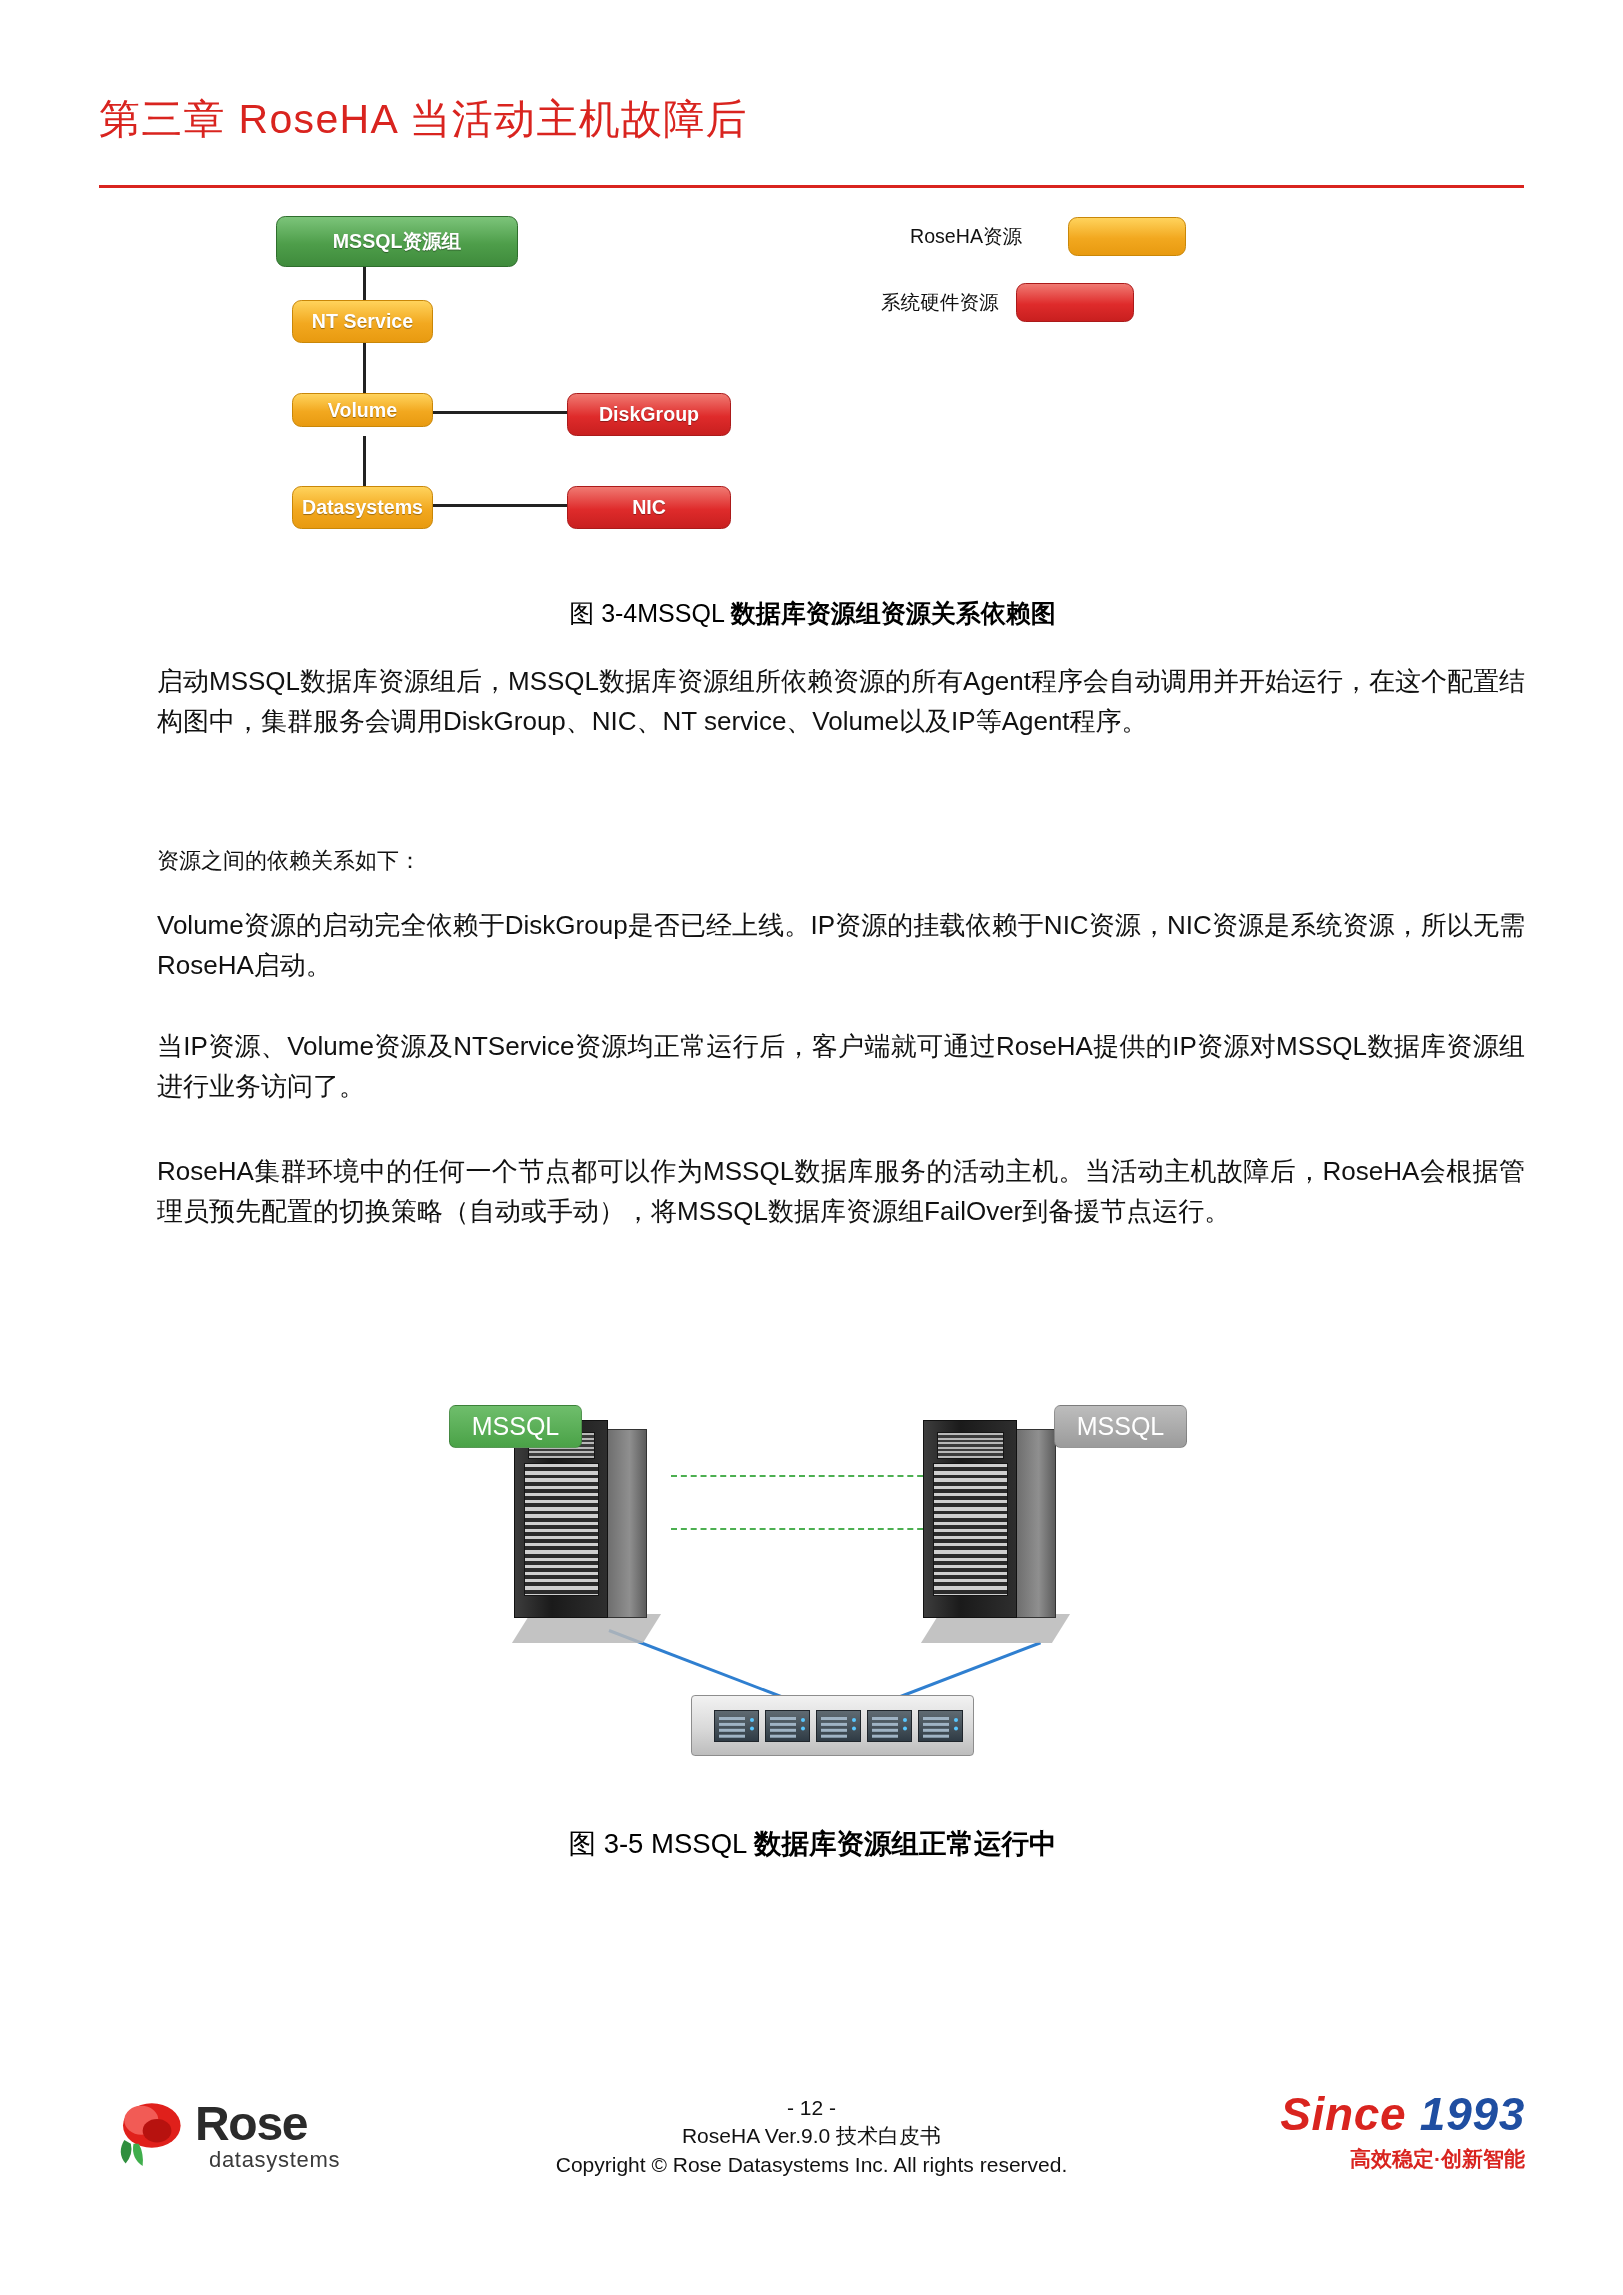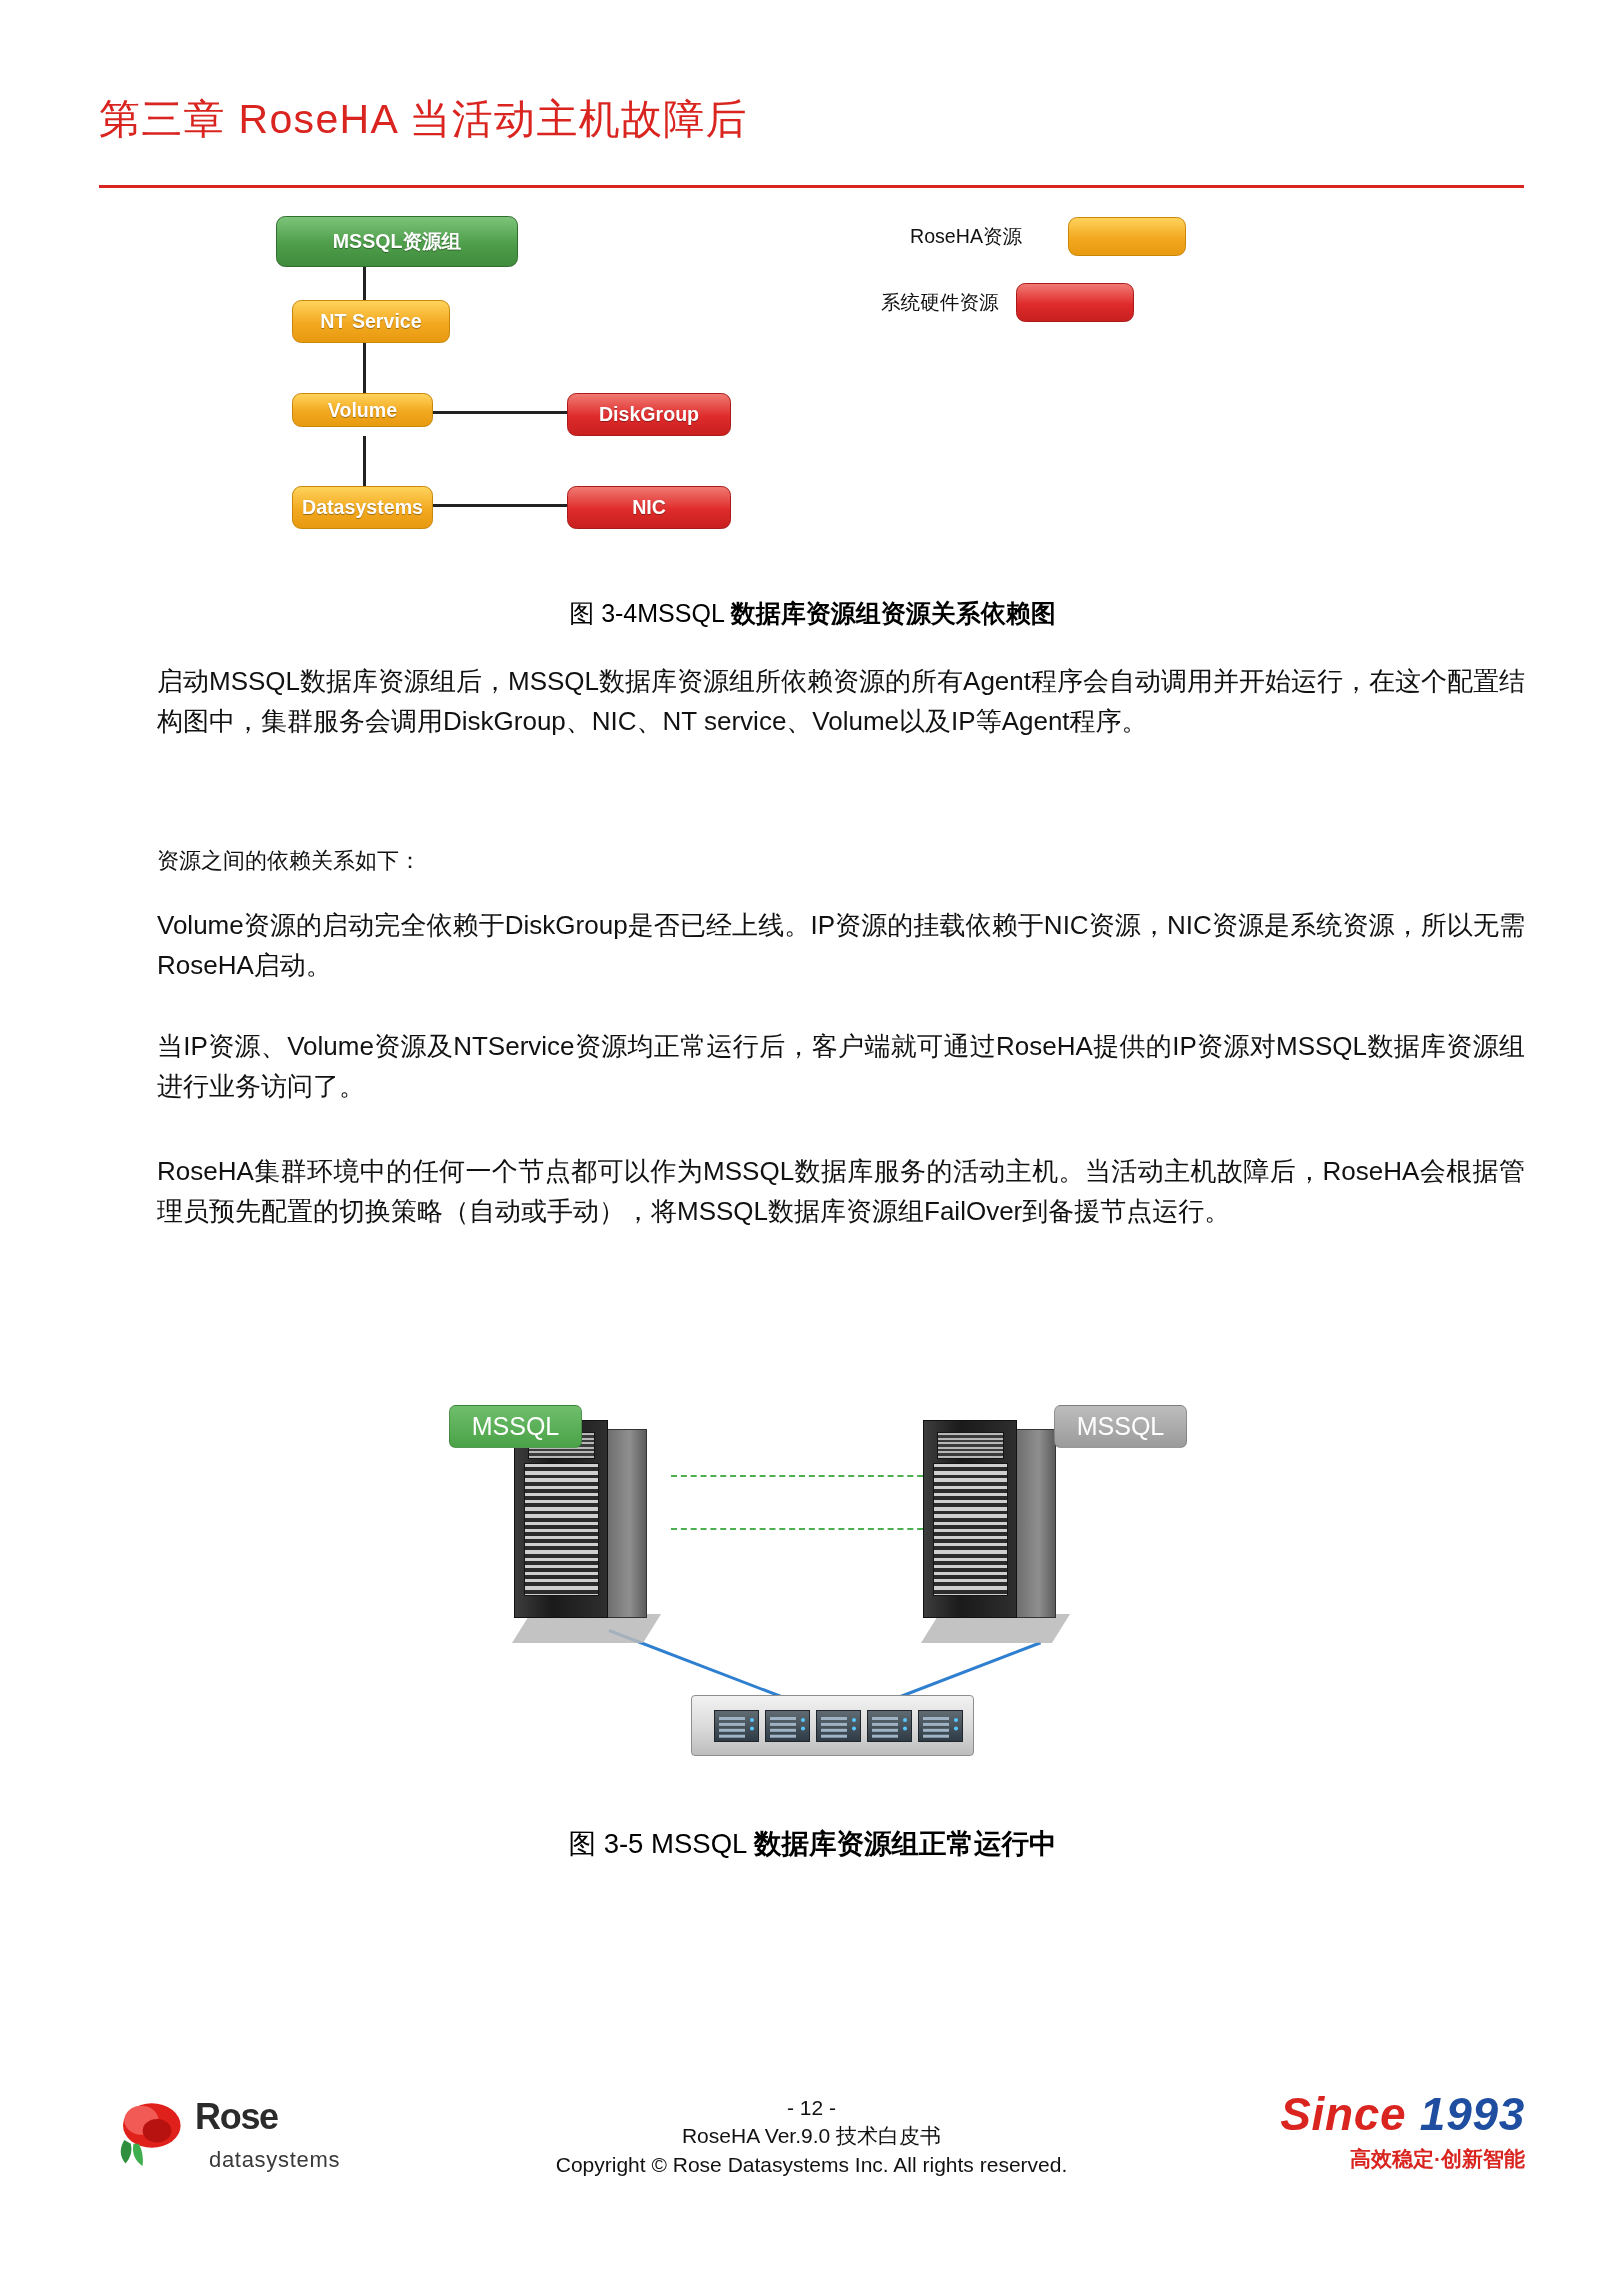--- a/index.html
+++ b/index.html
@@ -277,21 +277,21 @@
   }
   .rose-logo .flower {
     position: absolute;
     left: 0; top: 6.5px;
     width: 79px; height: 72px;
   }
   .rose-word {
     position: absolute;
     left: 84px;
     top: 5.2px;
-    font-size: 36px;
+    font-size: 48px;
     font-weight: bold;
     color: #2b2b2b;
     letter-spacing: -1.3px;
   }
   .rose-sub {
     position: absolute;
     left: 98px;
     top: 56px;
     font-size: 22px;
     color: #3a3a3a;
@@ -335,21 +335,21 @@
 
     <div class="connector" style="left:264px; top:56px; width:2.6px; height:42px;"></div>
     <div class="connector" style="left:264px; top:140px; width:2.6px; height:51px;"></div>
     <div class="connector" style="left:264px; top:233px; width:2.6px; height:56px;"></div>
     <div class="connector" style="left:308px; top:208px; width:164px; height:2.6px;"></div>
     <div class="connector" style="left:308px; top:301px; width:164px; height:2.6px;"></div>
 
     <div class="node green" style="left:177px; top:13px; width:242px; height:51px;">
       <span>MSSQL资源组</span>
     </div>
-    <div class="node orange" style="left:193px; top:97px; width:158px; height:43px;">
+    <div class="node orange" style="left:193px; top:97px; width:141px; height:43px;">
       <span>NT Service</span>
     </div>
     <div class="node orange" style="left:193px; top:190px; width:141px; height:34px;text-align:right;">
       <span>Volume</span>
     </div>
     <div class="node red" style="left:468px; top:190px; width:164px; height:43px;">
       <span>DiskGroup</span>
     </div>
     <div class="node orange" style="left:193px; top:283px; width:141px; height:43px;">
       <span>Datasystems</span>

